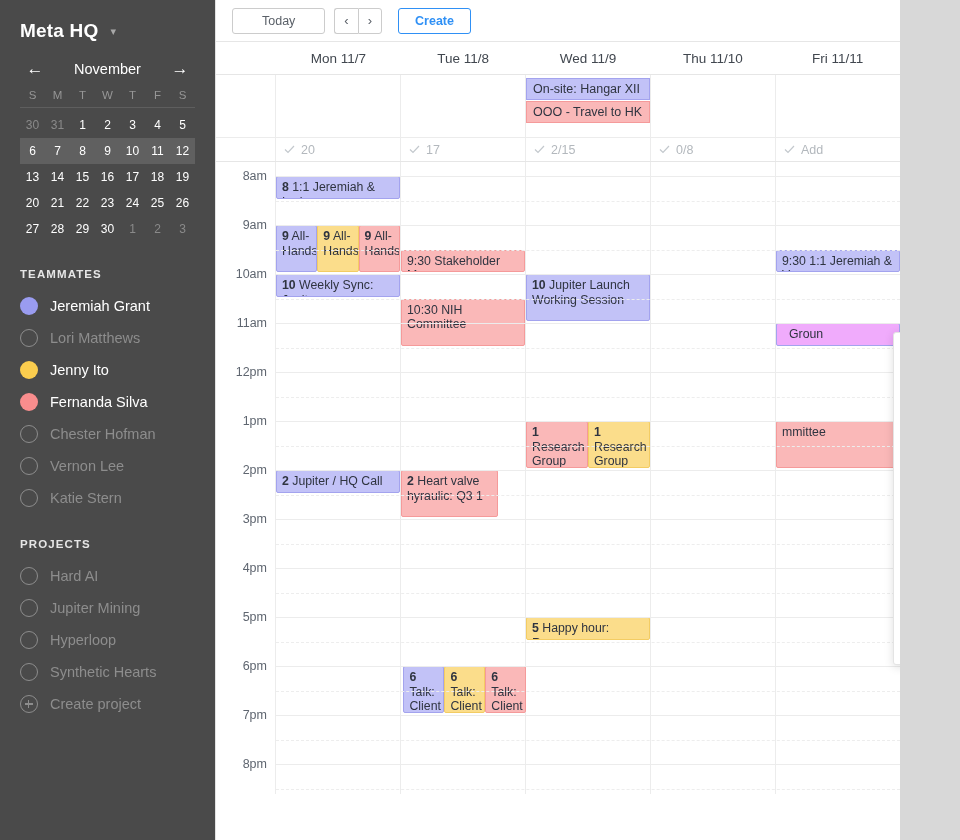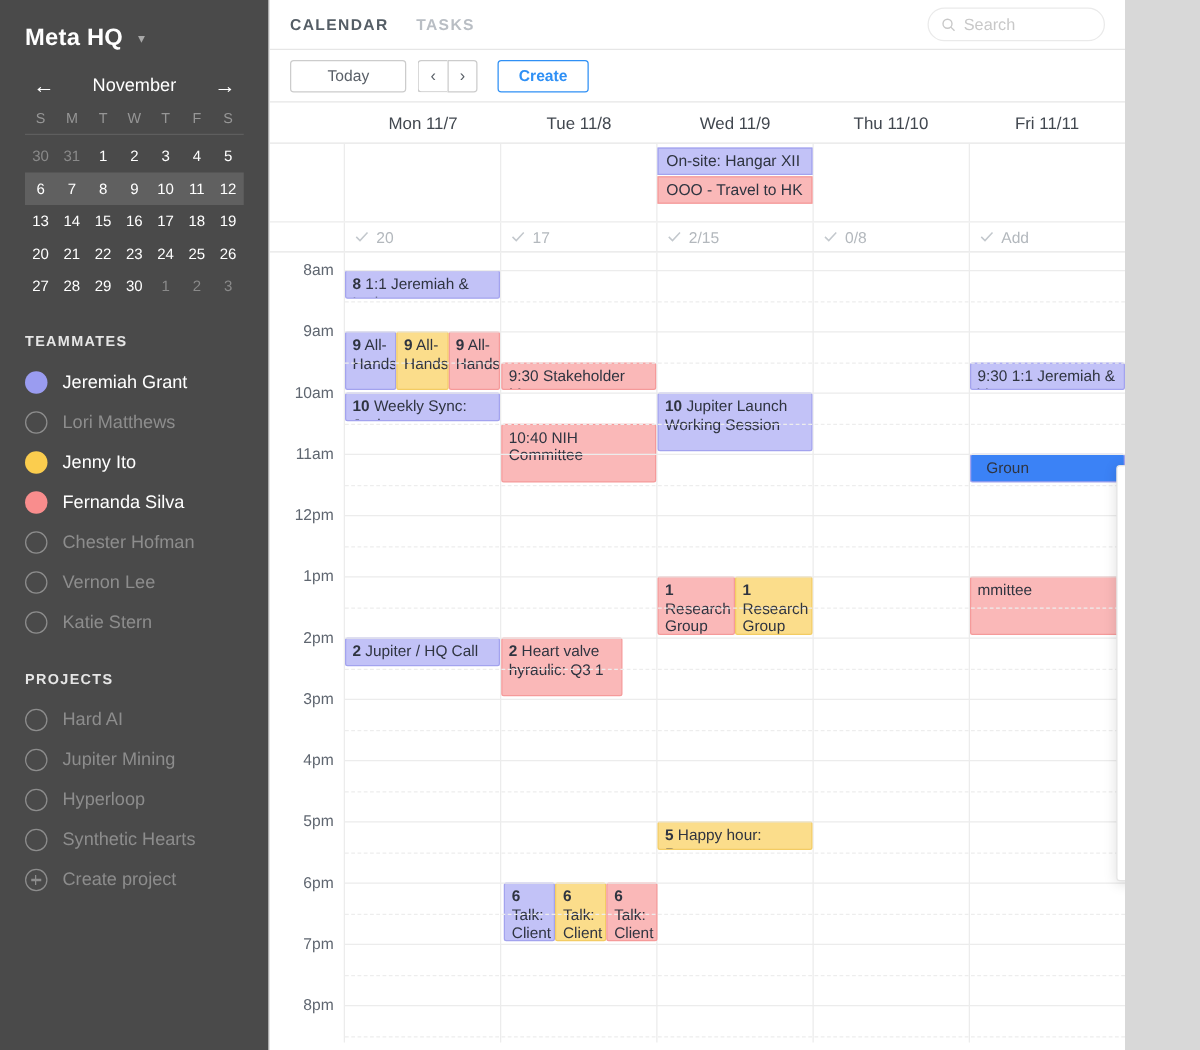--- a/index.html
+++ b/index.html
@@ -367,31 +367,20 @@
           <div class="li muted">
             <span class="dot empty plus-dot"></span>
             <span class="li-label">Create project</span>
           </div>
         </div>
     </div>
   </div>
 
   <div id="main">
 
-    <div class="topbar">
-      <span class="tab">CALENDAR</span>
-      <span class="tab inactive">TASKS</span>
-      <div class="search">
-        <svg width="12" height="12" viewBox="0 0 12 12">
-          <circle cx="5" cy="5" r="3.6" fill="none" stroke="#c8c8c8" stroke-width="1.1"></circle>
-          <line x1="7.7" y1="7.7" x2="10.6" y2="10.6" stroke="#c8c8c8" stroke-width="1.1"></line>
-        </svg>
-        <span class="search-ph">Search</span>
-      </div>
-    </div>
 
     <div class="toolbar">
       <div class="btn">Today</div>
       <div class="btn-group">
         <div class="btn">‹</div>
         <div class="btn">›</div>
       </div>
       <div class="btn btn-create">Create</div>
     </div>
 
@@ -478,36 +467,36 @@
             <div class="col">
               <div class="ev" style="background: rgb(194, 194, 247); border: 1px solid rgb(163, 163, 238); top: 14px; height: 22.5px; left: 0%; width: 100%;"><b>8</b> <span>1:1 Jeremiah &amp; Lori</span></div>
               <div class="ev" style="background: rgb(194, 194, 247); border: 1px solid rgb(163, 163, 238); top: 63px; height: 47px; left: 0%; width: 33.3%;"><b>9</b> <span>All-Hands</span></div>
               <div class="ev" style="background: rgb(251, 221, 139); border: 1px solid rgb(243, 204, 99); top: 63px; height: 47px; left: 33.3%; width: 33.3%;"><b>9</b> <span>All-Hands</span></div>
               <div class="ev" style="background: rgb(250, 184, 184); border: 1px solid rgb(245, 154, 154); top: 63px; height: 47px; left: 66.6%; width: 33.4%;"><b>9</b> <span>All-Hands</span></div>
               <div class="ev" style="background: rgb(194, 194, 247); border: 1px solid rgb(163, 163, 238); top: 112px; height: 22.5px; left: 0%; width: 100%;"><b>10</b> <span>Weekly Sync: Jupit</span></div>
               <div class="ev" style="background: rgb(194, 194, 247); border: 1px solid rgb(163, 163, 238); top: 308px; height: 22.5px; left: 0%; width: 100%;"><b>2</b> <span>Jupiter / HQ Call</span></div>
             </div>
             <div class="col">
               <div class="ev" style="background: rgb(250, 184, 184); border: 1px solid rgb(245, 154, 154); top: 87.5px; height: 22.5px; left: 0%; width: 100%;"><span>9:30 Stakeholder Mee</span></div>
-              <div class="ev" style="background: rgb(250, 184, 184); border: 1px solid rgb(245, 154, 154); top: 136.5px; height: 47px; left: 0%; width: 100%;"><span>10:40 NIH Committee</span></div>
+              <div class="ev" style="background: rgb(250, 184, 184); border: 1px solid rgb(245, 154, 154); top: 136.5px; height: 47px; left: 0%; width: 100%;"><span>10:30 NIH Committee</span></div>
               <div class="ev" style="background: rgb(250, 184, 184); border: 1px solid rgb(245, 154, 154); top: 308px; height: 47px; left: 0%; width: 78%;"><b>2</b> <span>Heart valve hyraulic: Q3 1</span></div>
               <div class="ev" style="background: rgb(194, 194, 247); border: 1px solid rgb(163, 163, 238); top: 504px; height: 47px; left: 2%; width: 33%;"><b>6</b> <span>Talk: Client</span></div>
               <div class="ev" style="background: rgb(251, 221, 139); border: 1px solid rgb(243, 204, 99); top: 504px; height: 47px; left: 35%; width: 33%;"><b>6</b> <span>Talk: Client</span></div>
               <div class="ev" style="background: rgb(250, 184, 184); border: 1px solid rgb(245, 154, 154); top: 504px; height: 47px; left: 68%; width: 33%;"><b>6</b> <span>Talk: Client</span></div>
             </div>
             <div class="col">
               <div class="ev" style="background: rgb(194, 194, 247); border: 1px solid rgb(163, 163, 238); top: 112px; height: 47px; left: 0%; width: 100%;"><b>10</b> <span>Jupiter Launch Working Session</span></div>
               <div class="ev" style="background: rgb(250, 184, 184); border: 1px solid rgb(245, 154, 154); top: 259px; height: 47px; left: 0%; width: 50%;"><b>1</b> <span>Research Group</span></div>
               <div class="ev" style="background: rgb(251, 221, 139); border: 1px solid rgb(243, 204, 99); top: 259px; height: 47px; left: 50%; width: 50%;"><b>1</b> <span>Research Group</span></div>
               <div class="ev" style="background: rgb(251, 221, 139); border: 1px solid rgb(243, 204, 99); top: 455px; height: 22.5px; left: 0%; width: 100%;"><b>5</b> <span>Happy hour: Rogue</span></div>
             </div>
             <div class="col"></div>
             <div class="col">
               <div class="ev" style="background: rgb(194, 194, 247); border: 1px solid rgb(163, 163, 238); top: 87.5px; height: 22.5px; left: 0%; width: 100%;"><span>9:30 1:1 Jeremiah &amp; V</span></div>
-              <div class="ev" style="background: #3b82f6; border: 1px solid rgb(163, 163, 238); top: 161px; height: 22.5px; left: 0%; width: 100%; padding-left: 12px;"><span>Groun</span></div>
+              <div class="ev" style="background: #f0abfc; border: 1px solid rgb(163, 163, 238); top: 161px; height: 22.5px; left: 0%; width: 100%; padding-left: 12px;"><span>Groun</span></div>
               <div class="ev" style="background: rgb(250, 184, 184); border: 1px solid rgb(245, 154, 154); top: 259px; height: 47px; left: 0%; width: 100%;"><span>mmittee</span></div>
             </div>
           </div>
         <div id="glines">
             <div class="hline" style="top: 14px;"></div>
             <div class="hline half" style="top: 38.5px;"></div>
             <div class="hline" style="top: 63px;"></div>
             <div class="hline half" style="top: 87.5px;"></div>
             <div class="hline" style="top: 112px;"></div>
             <div class="hline half" style="top: 136.5px;"></div>

